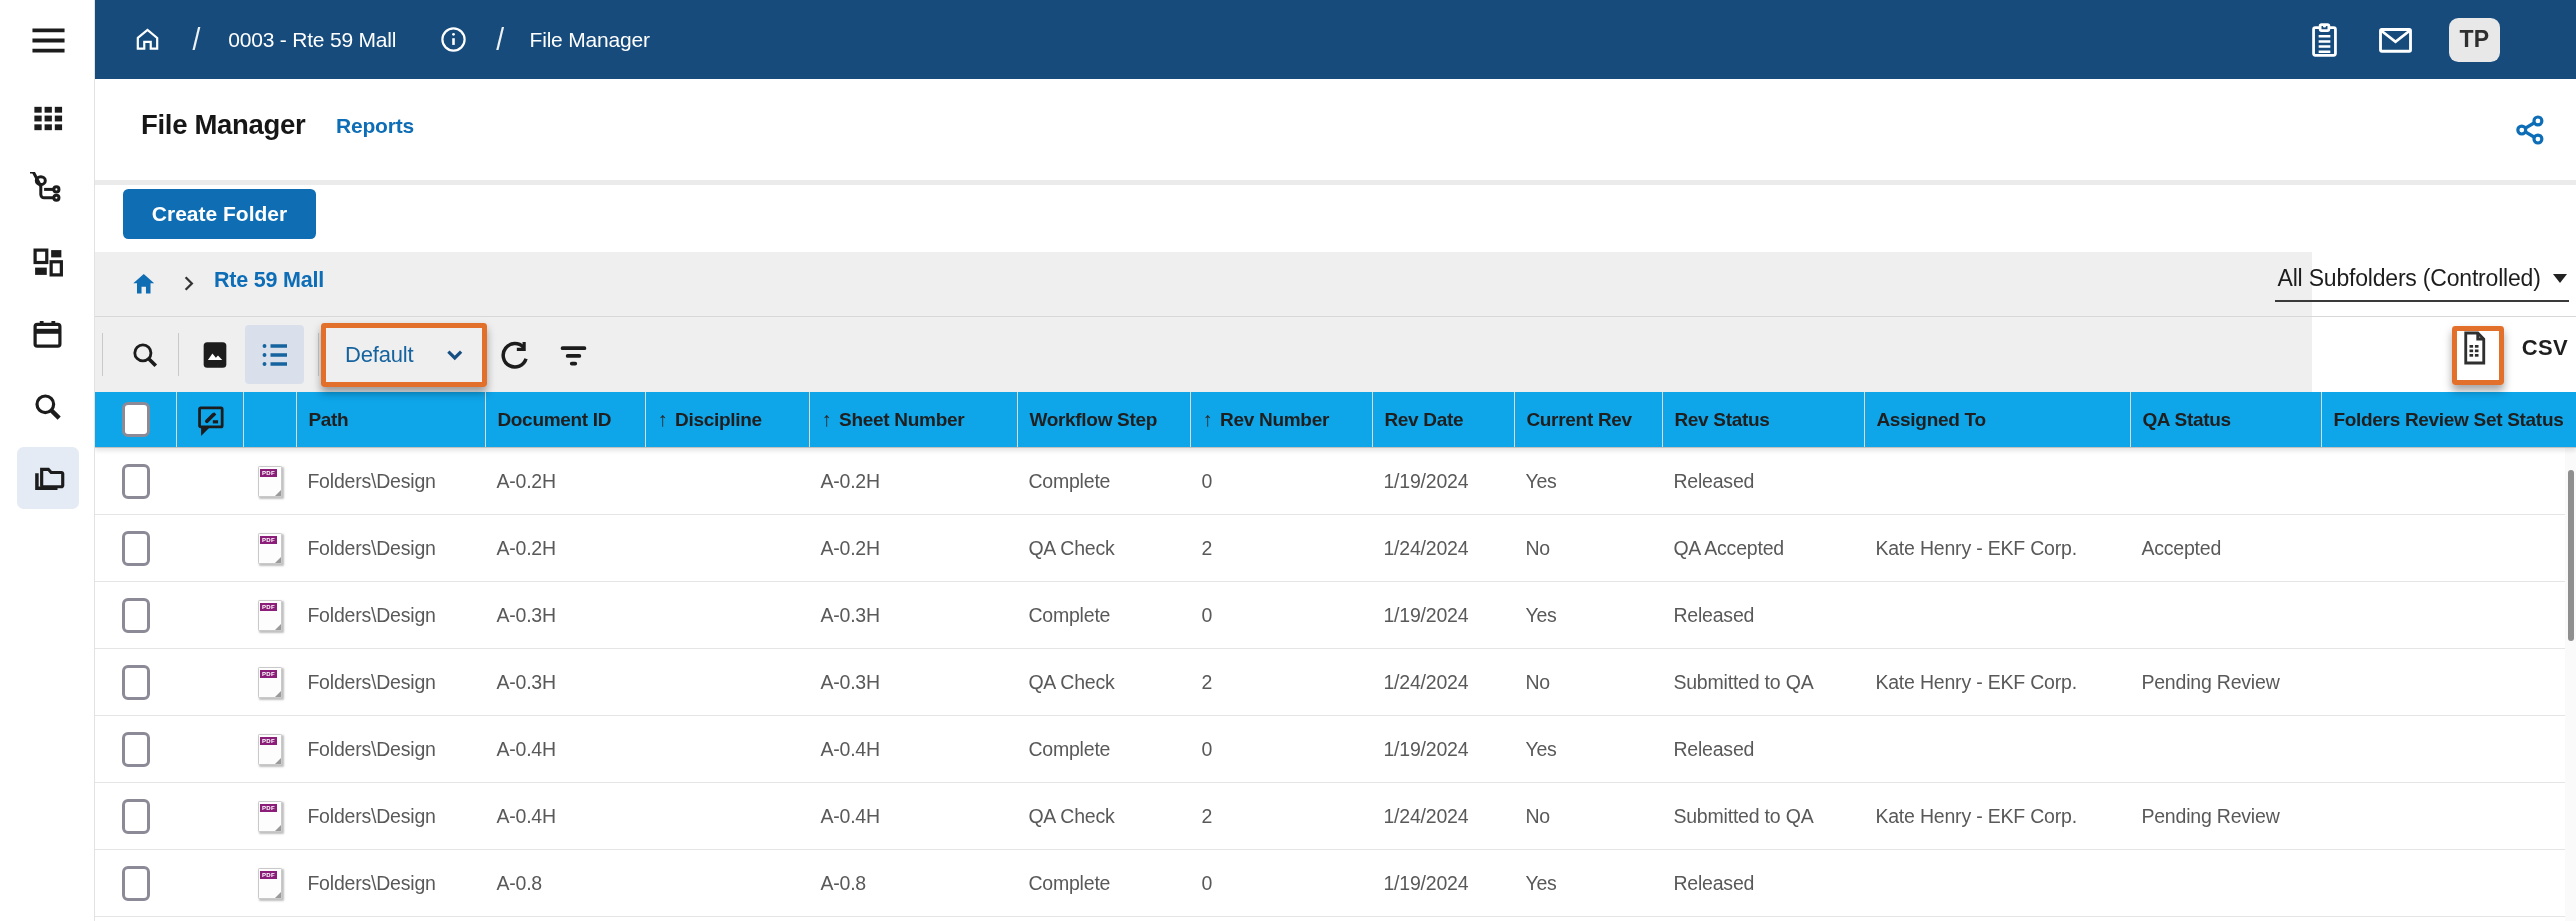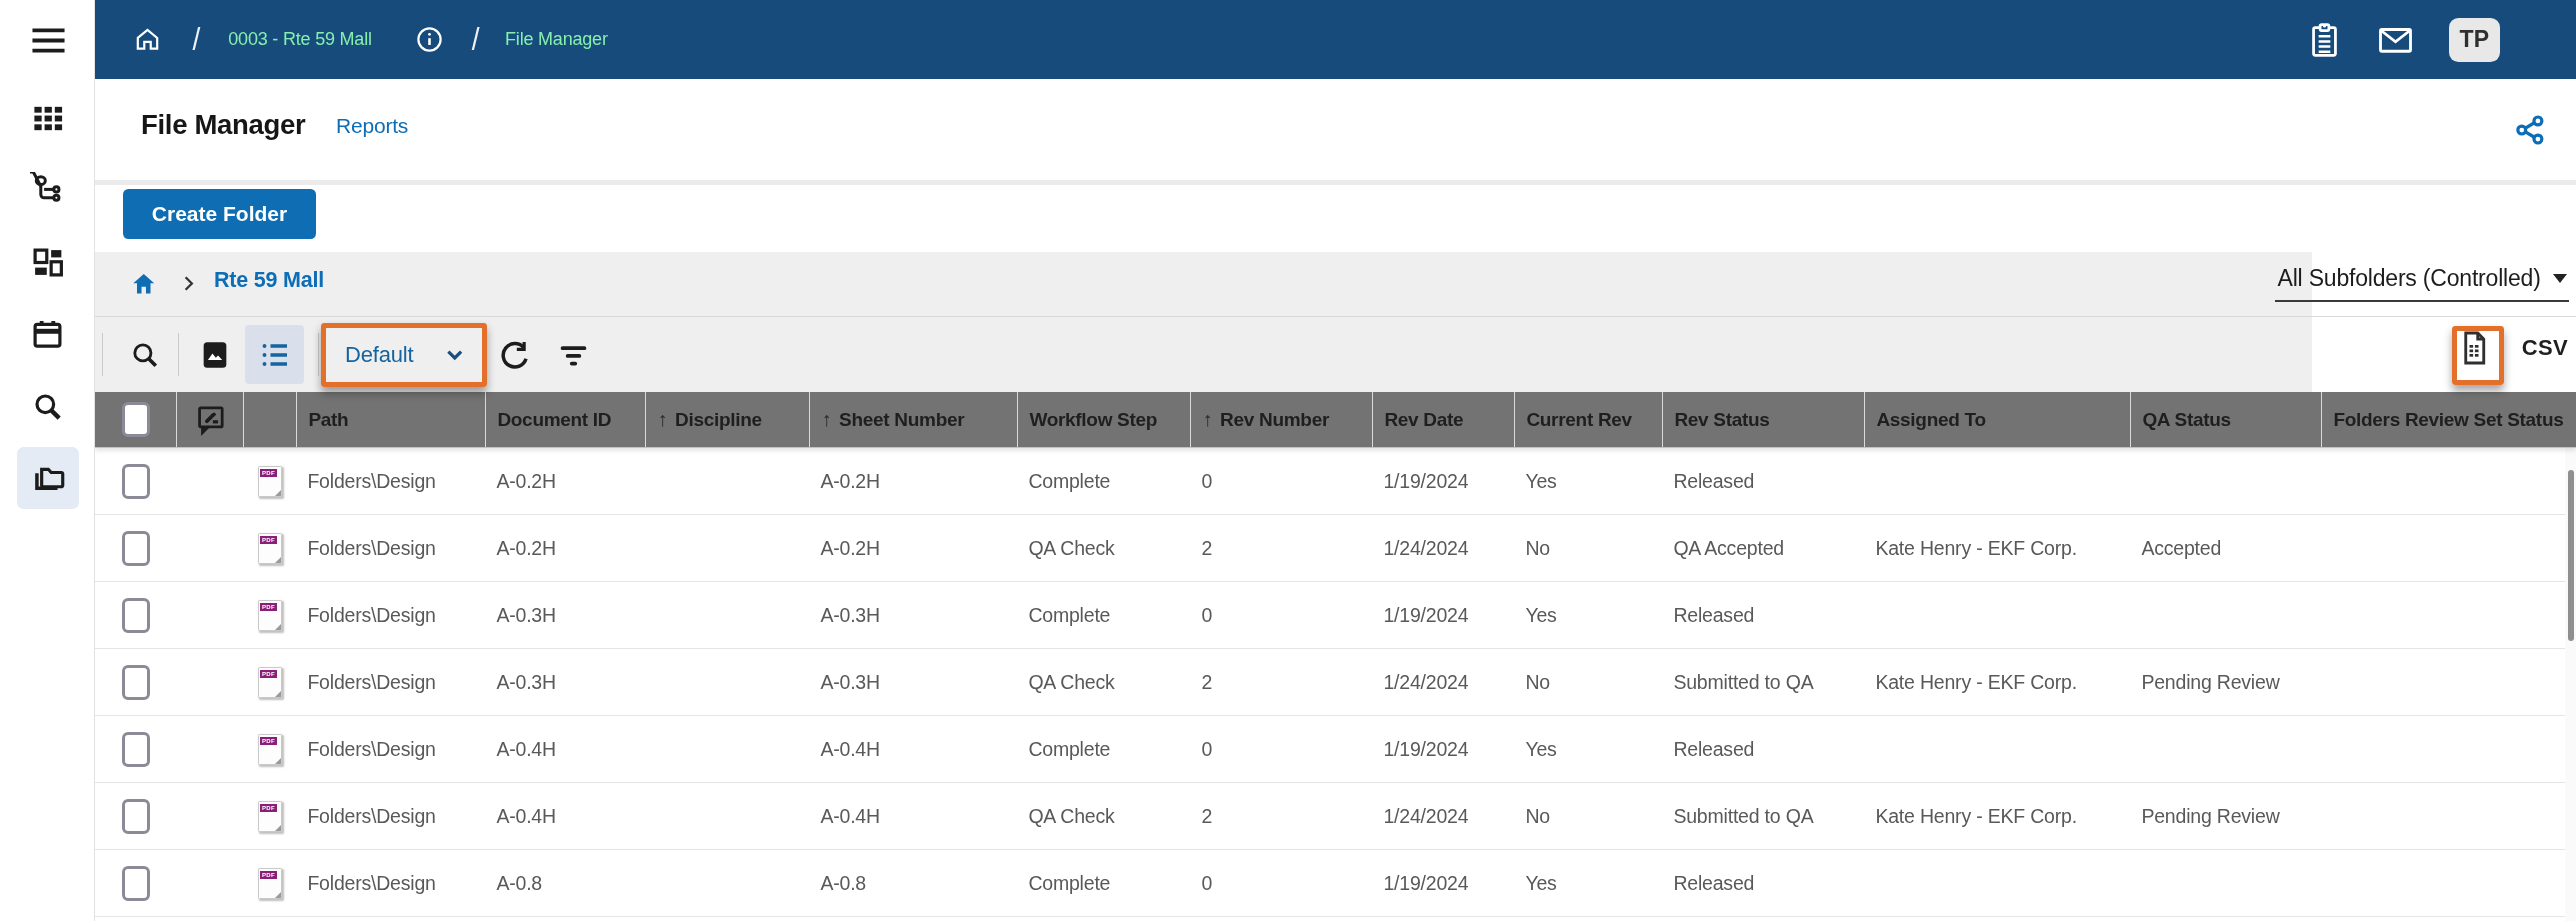--- a/index.html
+++ b/index.html
@@ -18,31 +18,31 @@
   .side-items { position:absolute; left:0; top:87px; width:95px;
                 display:flex; flex-direction:column; align-items:center; gap:10px; }
   .side-item { width:62px; height:62px; border-radius:6.7px;
                display:flex; align-items:center; justify-content:center; }
   .side-item.active { background:#e4ebf5; }
 
   
   .topnav { position:absolute; left:95px; top:0; width:2481px; height:79px;
             background:#164b7c; display:flex; align-items:center; color:#fff; }
   .nav-slash { font-size:28px; font-weight:400; color:#eef3f8; transform:scaleY(1.15); }
-  .nav-text { font-size:18px; letter-spacing:-0.2px; color:#86efac; white-space:nowrap; }
+  .nav-text { font-size:21px; letter-spacing:-0.2px; color:#ffffff; white-space:nowrap; }
   .nav-right { margin-left:auto; display:flex; align-items:center; gap:34px; padding-right:76px; }
   .avatar { width:51px; height:44px; border-radius:9.4px; background:#e8e8e8;
             display:flex; align-items:center; justify-content:center;
             font-size:23px; font-weight:bold; color:#2f2f2f; letter-spacing:0.3px; }
 
   
   .pagehead { position:absolute; left:95px; top:79px; width:2481px; height:101px; background:#fff; }
   .page-title { position:absolute; left:46px; top:29.5px; font-size:27.5px; font-weight:bold;
                 color:#161616; letter-spacing:-0.3px; }
-  .reports-link { position:absolute; left:241px; top:35px; font-size:21px; font-weight:normal;
+  .reports-link { position:absolute; left:241px; top:35px; font-size:21px; font-weight:bold;
                   color:#0d6db6; letter-spacing:-0.2px; cursor:pointer; }
   .share-btn { position:absolute; left:2414px; top:29.5px; width:42px; height:42px;
                display:flex; align-items:center; justify-content:center; cursor:pointer; }
   .head-divider { position:absolute; left:95px; top:180px; width:2481px; height:5.4px; background:#ebebeb; }
 
   .createband { position:absolute; left:95px; top:185px; width:2481px; height:67px; background:#fff; }
   .create-btn { position:absolute; left:28px; top:4px; width:193px; height:50px;
                 background:#0f6eb3; border:none; border-radius:5.4px; color:#fff;
                 font-size:21px; font-weight:bold; font-family:inherit; cursor:pointer; }
 
@@ -79,21 +79,21 @@
   .hl-default { left:321px; top:323px; width:166px; height:64px; }
   .hl-csv { left:2452px; top:326px; width:52px; height:59px; }
 
   
   .tablewrap { position:absolute; left:95px; top:392px; width:2481px; height:529px; background:#fff; }
   .grid-header, .grow {
     display:grid;
     grid-template-columns:81px 67px 53px 189px 160px 164px 208px 173px 182px 142px 148px 202px 266px 191px 256px;
   }
   .grid-header { height:56px; border-bottom:0.7px solid #c2c2c2;
-                 box-shadow:0 2.7px 4px rgba(0,0,0,0.10); position:relative; z-index:2; background:#737373; }
+                 box-shadow:0 2.7px 4px rgba(0,0,0,0.10); position:relative; z-index:2; background:#0ea5e9; }
   .hcell { display:flex; align-items:center; padding-left:11.4px; font-size:19px; font-weight:bold;
            color:#1f1f1f; letter-spacing:-0.3px; white-space:nowrap; overflow:hidden;
            border-left:0.7px solid #dadada; }
   .hcell:first-child { border-left:none; }
   .hcell.t-checkbox, .hcell.t-annotate, .hcell.t-fileicon { justify-content:center; padding-left:0; }
   .sort { font-weight:400; font-size:20px; margin-right:8px; color:#2a2a2a; }
   .grow { height:67px; border-bottom:0.7px solid #e5e5e5; background:#fff; }
   .bcell { display:flex; align-items:center; padding-left:11.4px; font-size:19.5px; color:#595959;
            letter-spacing:-0.2px; white-space:nowrap; overflow:hidden; }
   .bcell.t-checkbox, .bcell.t-fileicon { justify-content:center; padding-left:0; }

